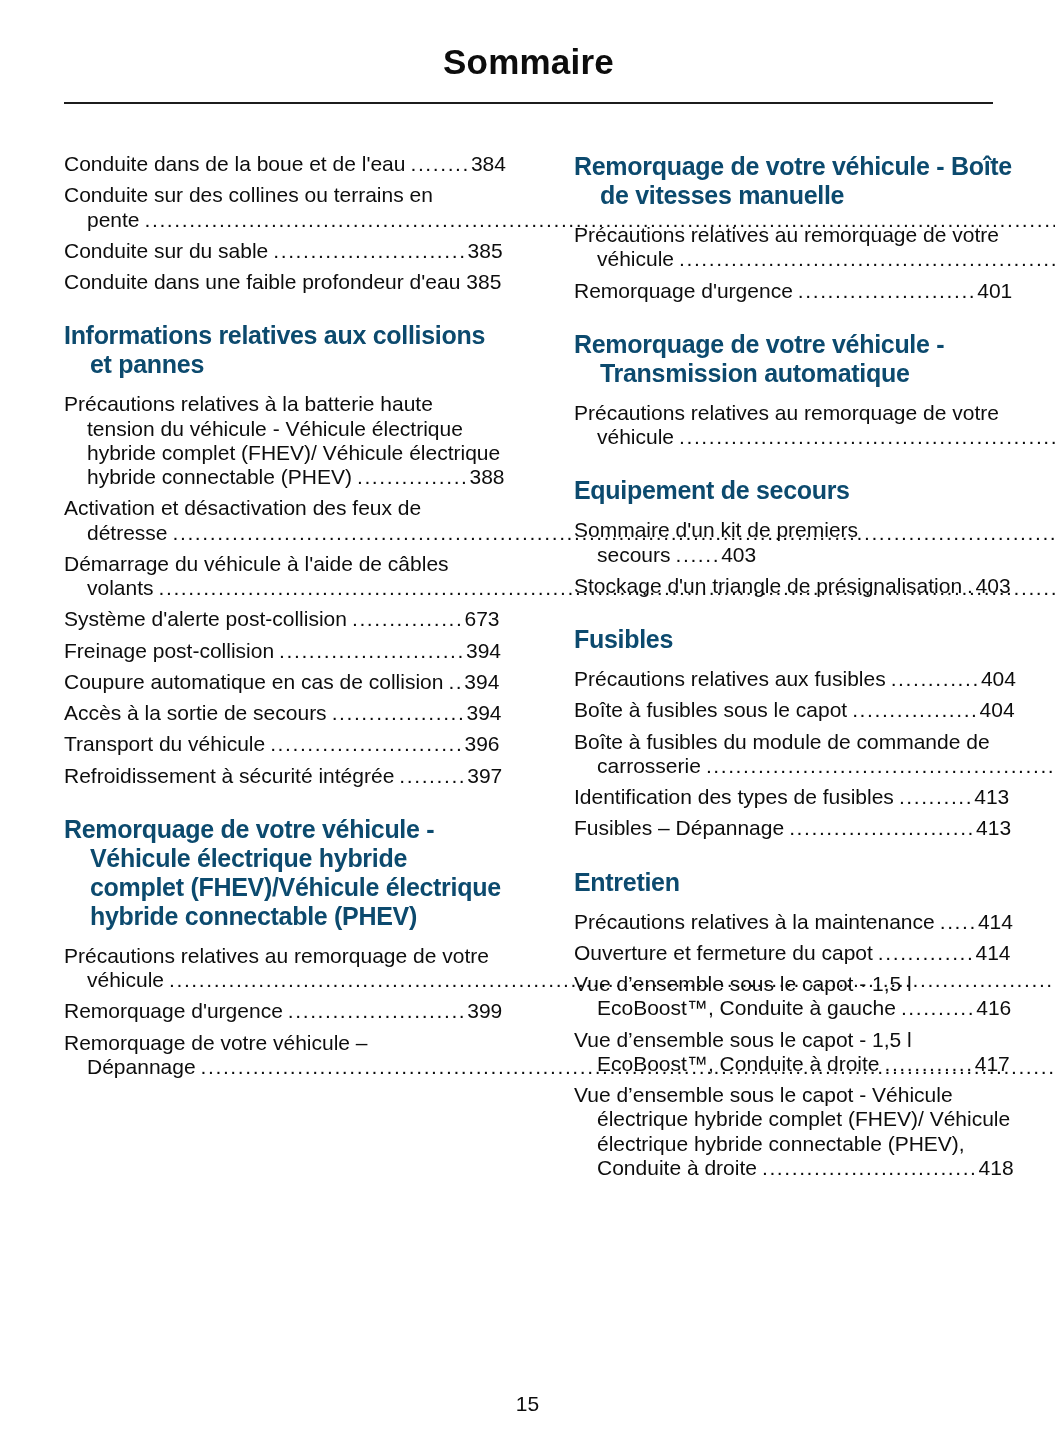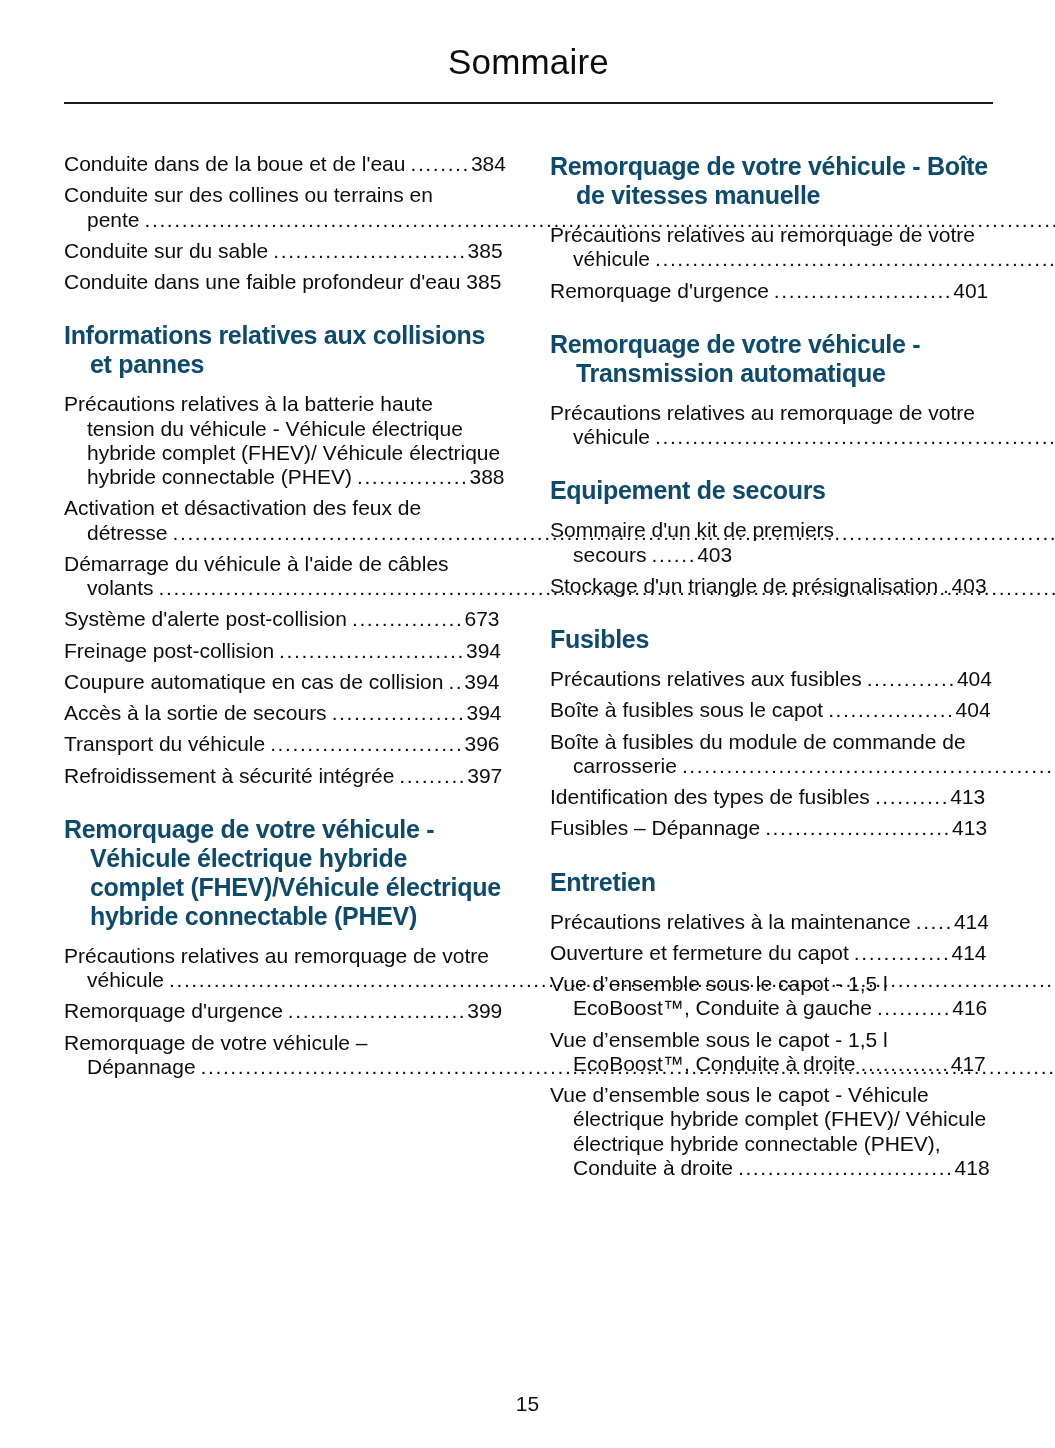--- a/index.html
+++ b/index.html
@@ -18,35 +18,35 @@
   .page {
     box-sizing: border-box;
     width: 1055px;
     height: 1448px;
     padding: 42px 62px 0 64px;
     position: relative;
     overflow: hidden;
   }
   .doc-title {
     font-size: 35px;
-    font-weight: normal;
+    font-weight: bold;
     text-align: center;
     margin: 0 0 20px 0;
     letter-spacing: 0.2px;
     color: #0d0d0d;
   }
   .title-rule {
     border: none;
     border-top: 2px solid #1c1c1c;
     height: 0;
     margin: 0;
   }
   .columns {
     display: flex;
-    gap: 44px;
+    gap: 68px;
     margin-top: 48px;
     align-items: flex-start;
   }
   .col {
     width: 442px;
     flex: 0 0 442px;
   }
   .toc-heading {
     font-size: 25px;
     line-height: 1.16;

